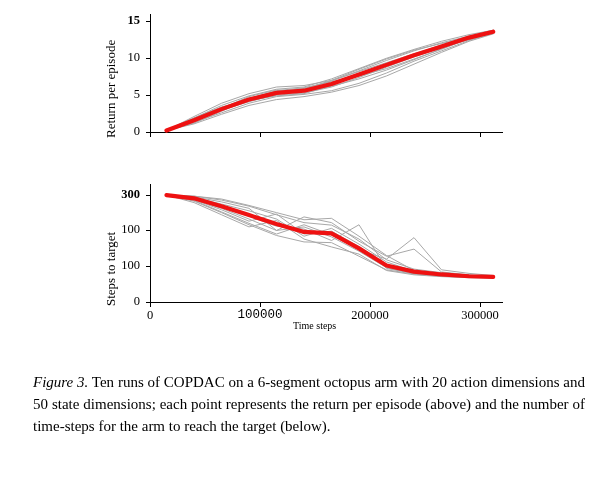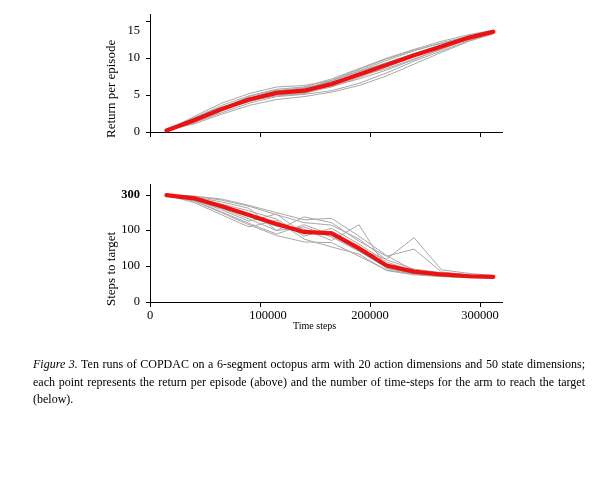--- a/index.html
+++ b/index.html
@@ -82,24 +82,24 @@
   }
   svg.series {
     position: absolute;
     left: 0;
     top: 0;
     overflow: visible;
   }
   #caption {
     position: absolute;
     left: 33px;
-    top: 356px;
+    top: 371px;
     width: 552px;
     font-family: "Liberation Serif", serif;
-    font-size: 12px;
+    font-size: 15px;
     line-height: 1.47;
     text-align: justify;
   }
   #caption .fig-label {
     font-style: italic;
   }
 </style>
 </head>
 <body>
 
@@ -110,21 +110,21 @@
     <div class="plot" id="plot-top">
         <div class="axis-line" style="left: 0px; top: 0px; width: 1px; height: 119px;"></div>
         <div class="axis-line" style="left: 0px; top: 118px; width: 353px; height: 1px;"></div>
         <div class="tick-h" style="left: -4px; top: 118px;"></div>
         <div class="ytick-label" style="left: -44px; top: 111px;">0</div>
         <div class="tick-h" style="left: -4px; top: 81px;"></div>
         <div class="ytick-label" style="left: -44px; top: 74px;">5</div>
         <div class="tick-h" style="left: -4px; top: 44px;"></div>
         <div class="ytick-label" style="left: -44px; top: 37px;">10</div>
         <div class="tick-h" style="left: -4px; top: 7px;"></div>
-        <div class="ytick-label" style="left: -44px; top: 10px;">15</div>
+        <div class="ytick-label" style="left: -44px; top: 0px; font-weight: bold;">15</div>
         <div class="tick" style="left: 0px; top: 119px;"></div>
         <div class="tick" style="left: 110px; top: 119px;"></div>
         <div class="tick" style="left: 220px; top: 119px;"></div>
         <div class="tick" style="left: 330px; top: 119px;"></div>
         <svg class="series" width="352" height="120">
           <polyline points="16.50,116.53 44.00,103.99 71.50,91.45 99.00,81.86 126.50,75.22 154.00,73.01 181.50,64.90 209.00,54.58 236.50,44.25 264.00,35.40 291.50,27.29 319.00,20.65 343.20,16.22" fill="none" stroke="#a8a8a8" stroke-width="1" stroke-linejoin="round" stroke-linecap="round"></polyline>
           <polyline points="16.50,116.53 44.00,108.41 71.50,98.83 99.00,89.24 126.50,82.60 154.00,80.39 181.50,76.70 209.00,69.33 236.50,59.00 264.00,47.20 291.50,36.88 319.00,26.55 343.20,19.17" fill="none" stroke="#a8a8a8" stroke-width="1" stroke-linejoin="round" stroke-linecap="round"></polyline>
           <polyline points="16.50,116.53 44.00,102.51 71.50,89.24 99.00,79.65 126.50,73.01 154.00,71.54 181.50,66.38 209.00,57.53 236.50,48.67 264.00,39.83 291.50,30.97 319.00,22.86 343.20,16.96" fill="none" stroke="#a8a8a8" stroke-width="1" stroke-linejoin="round" stroke-linecap="round"></polyline>
           <polyline points="16.50,116.53 44.00,109.89 71.50,100.30 99.00,91.45 126.50,85.55 154.00,82.60 181.50,78.17 209.00,71.54 236.50,61.95 264.00,50.15 291.50,38.35 319.00,27.29 343.20,19.91" fill="none" stroke="#a8a8a8" stroke-width="1" stroke-linejoin="round" stroke-linecap="round"></polyline>
           <polyline points="16.50,116.53 44.00,105.46 71.50,93.66 99.00,84.08 126.50,77.44 154.00,74.49 181.50,67.11 209.00,56.79 236.50,46.46 264.00,36.88 291.50,28.76 319.00,22.13 343.20,16.22" fill="none" stroke="#a8a8a8" stroke-width="1" stroke-linejoin="round" stroke-linecap="round"></polyline>
@@ -147,21 +147,21 @@
         <div class="ytick-label" style="left: -44px; top: 111px;">0</div>
         <div class="tick-h" style="left: -4px; top: 82px;"></div>
         <div class="ytick-label" style="left: -44px; top: 75px;">100</div>
         <div class="tick-h" style="left: -4px; top: 46px;"></div>
         <div class="ytick-label" style="left: -44px; top: 39px;">100</div>
         <div class="tick-h" style="left: -4px; top: 11px;"></div>
         <div class="ytick-label" style="left: -44px; top: 4px; font-weight: bold;">300</div>
         <div class="tick" style="left: 0px; top: 119px;"></div>
         <div class="xtick-label" style="left: -40px; top: 125px; width: 80px;">0</div>
         <div class="tick" style="left: 110px; top: 119px;"></div>
-        <div class="xtick-label" style="left: 78px; top: 125px; width: 80px;">100000</div>
+        <div class="xtick-label" style="left: 70px; top: 125px; width: 80px; font-family: Liberation Mono, monospace;">100000</div>
         <div class="tick" style="left: 220px; top: 119px;"></div>
         <div class="xtick-label" style="left: 180px; top: 125px; width: 80px;">200000</div>
         <div class="tick" style="left: 330px; top: 119px;"></div>
         <div class="xtick-label" style="left: 290px; top: 125px; width: 80px;">300000</div>
         <svg class="series" width="352" height="120">
           <polyline points="16.50,11.08 44.00,17.16 71.50,28.61 99.00,40.76 126.50,51.49 154.00,57.93 181.50,58.64 209.00,72.23 236.50,85.82 264.00,90.11 291.50,92.25 319.00,93.33 343.20,93.68" fill="none" stroke="#a8a8a8" stroke-width="1" stroke-linejoin="round" stroke-linecap="round"></polyline>
           <polyline points="16.50,11.08 44.00,12.16 71.50,16.09 99.00,22.17 126.50,30.75 154.00,38.62 181.50,41.12 209.00,55.07 236.50,75.81 264.00,85.10 291.50,88.68 319.00,91.18 343.20,92.61" fill="none" stroke="#a8a8a8" stroke-width="1" stroke-linejoin="round" stroke-linecap="round"></polyline>
           <polyline points="16.50,11.08 44.00,15.02 71.50,24.32 99.00,35.04 126.50,46.48 154.00,42.91 181.50,52.92 209.00,67.22 236.50,83.67 264.00,89.39 291.50,91.54 319.00,92.97 343.20,93.33" fill="none" stroke="#a8a8a8" stroke-width="1" stroke-linejoin="round" stroke-linecap="round"></polyline>
           <polyline points="16.50,11.08 44.00,13.59 71.50,20.02 99.00,26.82 126.50,35.04 154.00,52.21 181.50,44.34 209.00,60.07 236.50,77.95 264.00,87.25 291.50,90.11 319.00,91.90 343.20,92.97" fill="none" stroke="#a8a8a8" stroke-width="1" stroke-linejoin="round" stroke-linecap="round"></polyline>
           <polyline points="16.50,11.08 44.00,18.59 71.50,30.75 99.00,42.91 126.50,36.47 154.00,55.07 181.50,62.93 209.00,70.08 236.50,86.53 264.00,90.82 291.50,92.61 319.00,93.68 343.20,94.04" fill="none" stroke="#a8a8a8" stroke-width="1" stroke-linejoin="round" stroke-linecap="round"></polyline>

